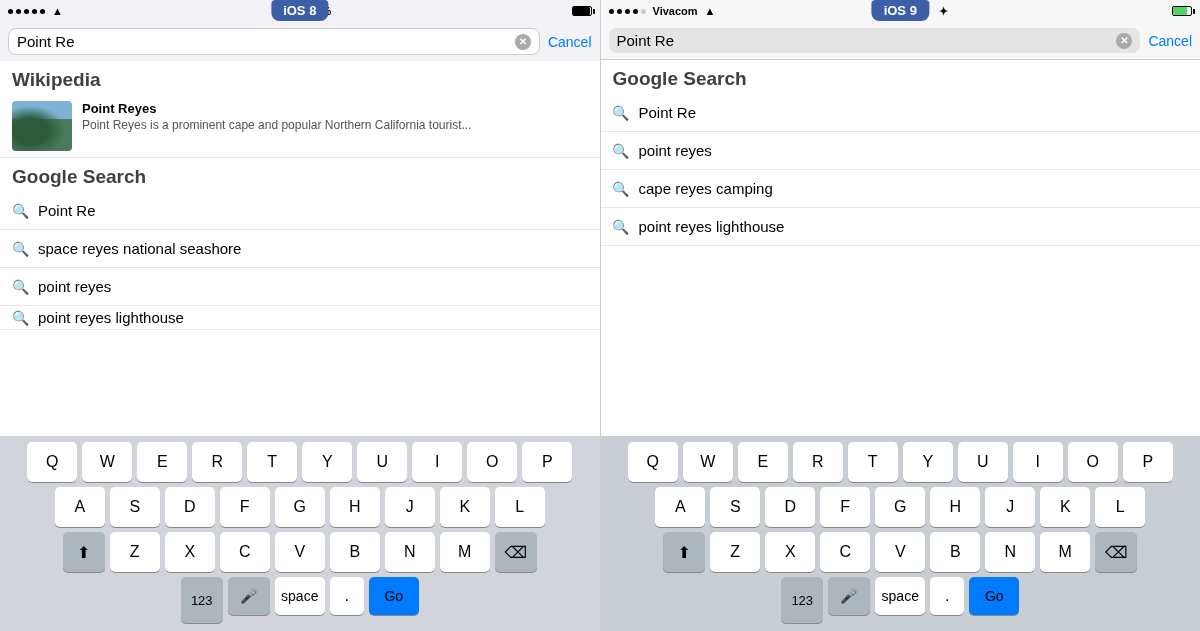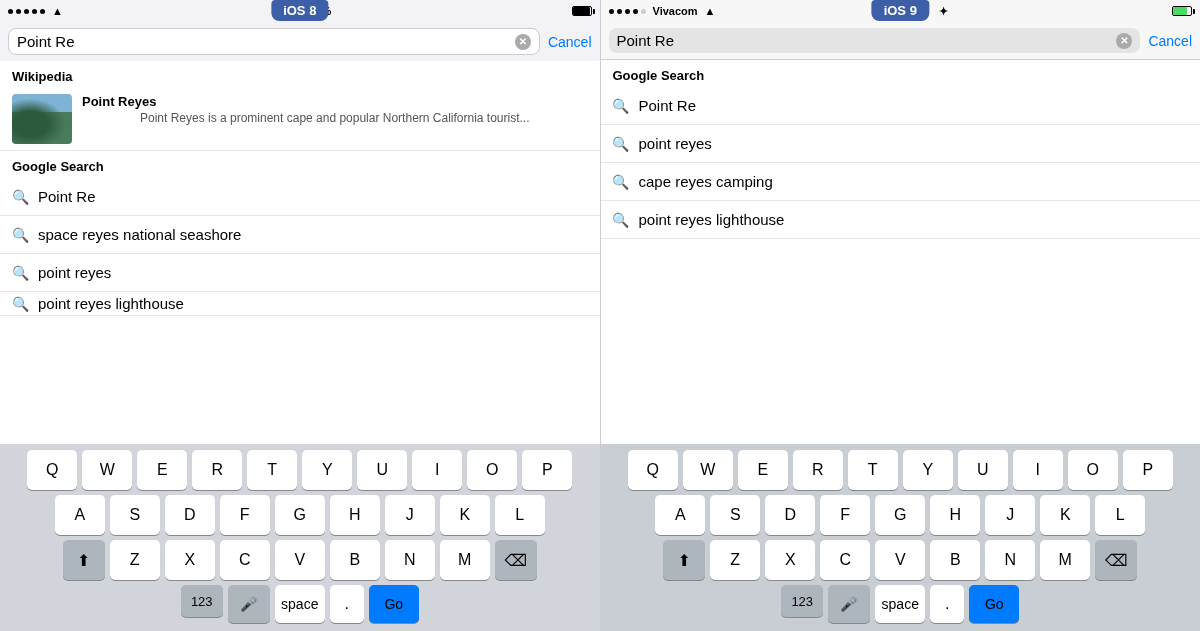--- a/index.html
+++ b/index.html
@@ -99,23 +99,23 @@
       cursor: pointer;
     }
 
     
     .results-area {
       flex: 1;
       background: white;
       overflow: hidden;
     }
     .section-header {
-      font-size: 13px;
+      font-size: 19px;
       font-weight: bold;
-      color: #000000;
+      color: #404040;
       padding: 8px 12px 4px;
       background: white;
     }
     .wiki-result {
       display: flex;
       padding: 6px 12px;
       gap: 10px;
       border-bottom: 1px solid #e5e5ea;
     }
     .wiki-thumb {
@@ -127,21 +127,21 @@
       position: relative;
     }
     .wiki-thumb-inner {
       width: 100%; height: 100%;
       background:
         radial-gradient(ellipse at 30% 60%, #2d5a3d 30%, transparent 60%),
         linear-gradient(180deg, #7fb3d3 0%, #7fb3d3 35%, #4a7a5c 35%);
     }
     .wiki-info { flex: 1; }
     .wiki-title { font-size: 13px; font-weight: 600; color: #000; margin-bottom: 2px; }
-    .wiki-desc { font-size: 12px; color: #555; line-height: 1.3; text-align: center; }
+    .wiki-desc { font-size: 12px; color: #555; line-height: 1.3; }
     .search-result-item {
       display: flex;
       align-items: center;
       padding: 10px 12px;
       border-bottom: 1px solid #e5e5ea;
       gap: 10px;
       cursor: pointer;
     }
     .search-icon-wrap {
       color: #aaa;
@@ -194,21 +194,21 @@
     }
     .key.backspace {
       max-width: 42px;
     }
     .key-row-bottom {
       display: flex;
       gap: 5px;
       justify-content: center;
       margin-bottom: 4px;
     }
-    .key-123 { flex: 0 0 42px; height: 32px; }
+    .key-123 { flex: 0 0 42px; height: 46px; }
     .key-mic { flex: 0 0 42px; height: 38px; font-size: 14px; }
     .key-space { flex: 1; height: 38px; font-size: 14px; }
     .key-dot { flex: 0 0 34px; height: 38px; font-size: 16px; }
     .key-go { flex: 0 0 50px; height: 38px; font-size: 14px; }
 
     
     .panel-divider {
       width: 1px;
       background: #ccc;
       height: 631px;

